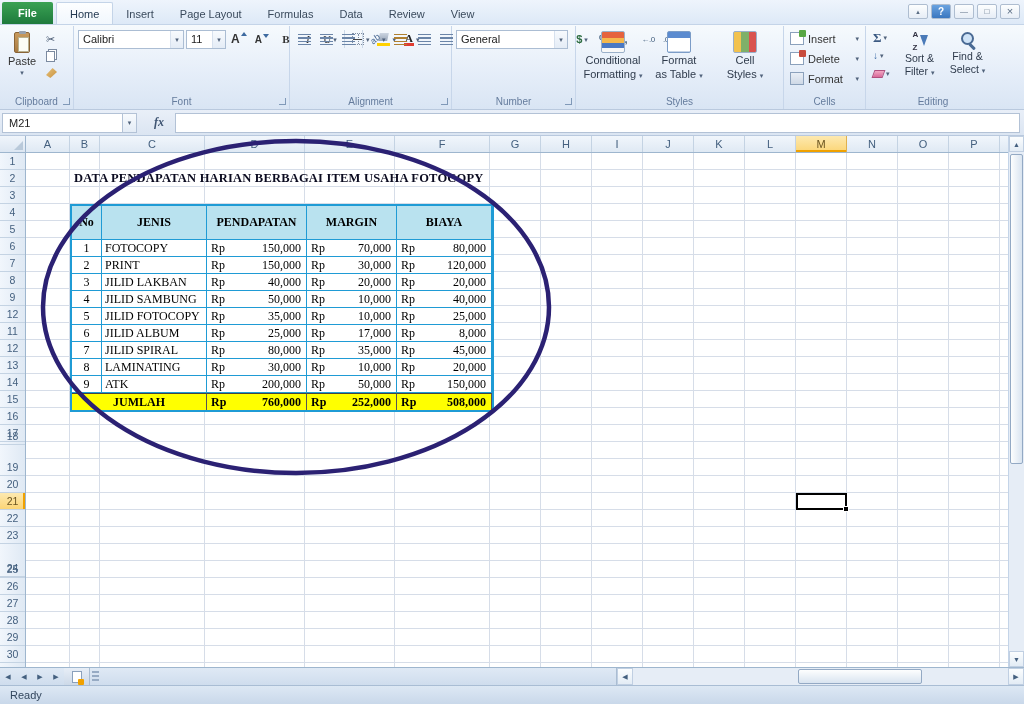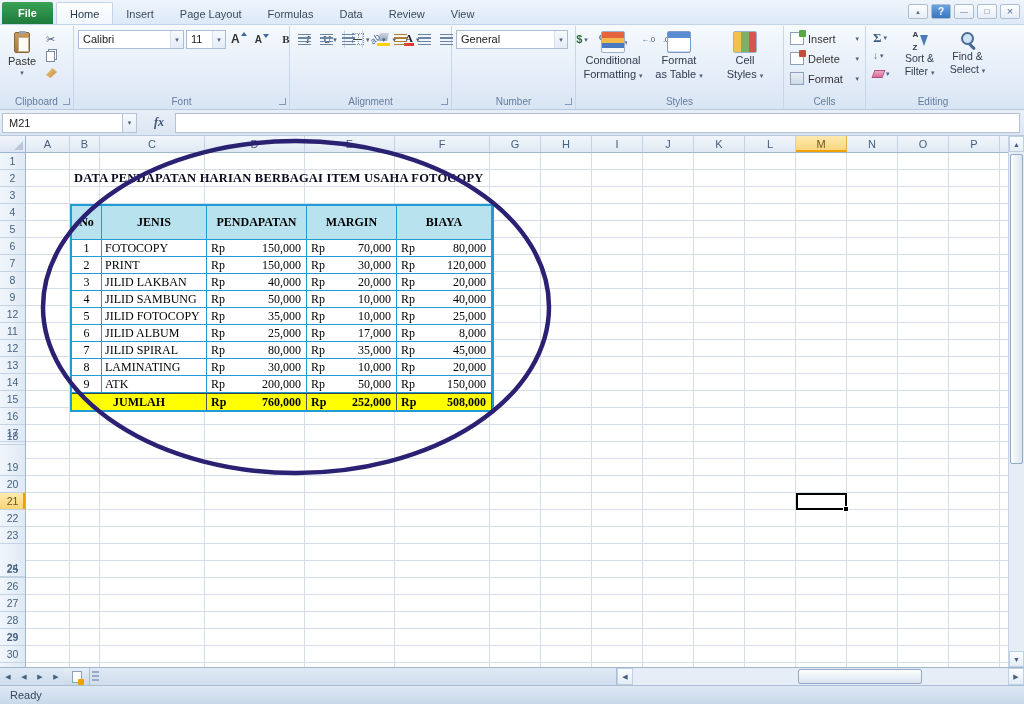--- a/index.html
+++ b/index.html
@@ -679,21 +679,21 @@
         <div class="rhcell" style="top: 323px;">19</div>
         <div class="rhcell" style="top: 340px;">20</div>
         <div class="rhcell sel" style="top: 357px;">21</div>
         <div class="rhcell" style="top: 374px;">22</div>
         <div class="rhcell" style="top: 391px;">23</div>
         <div class="rhcell" style="top: 424px;">24</div>
         <div class="rhcell" style="top: 425px;">25</div>
         <div class="rhcell" style="top: 442px;">26</div>
         <div class="rhcell" style="top: 459px;">27</div>
         <div class="rhcell" style="top: 476px;">28</div>
-        <div class="rhcell" style="top: 493px; font-weight: bold;">29</div>
+        <div class="rhcell" style="top: 493px;">29</div>
         <div class="rhcell" style="top: 510px;">30</div>
       </div>
     <div class="corner"></div>
     <svg id="ellipse-svg" width="1008" height="531">
       <ellipse id="annotation-ellipse" cx="296" cy="171" rx="253" ry="166" fill="none" stroke-width="4.5" stroke="#2b2173"></ellipse>
     </svg>
   </div>
 
   <div class="vscroll">
     <span class="sarrow">▲</span>

